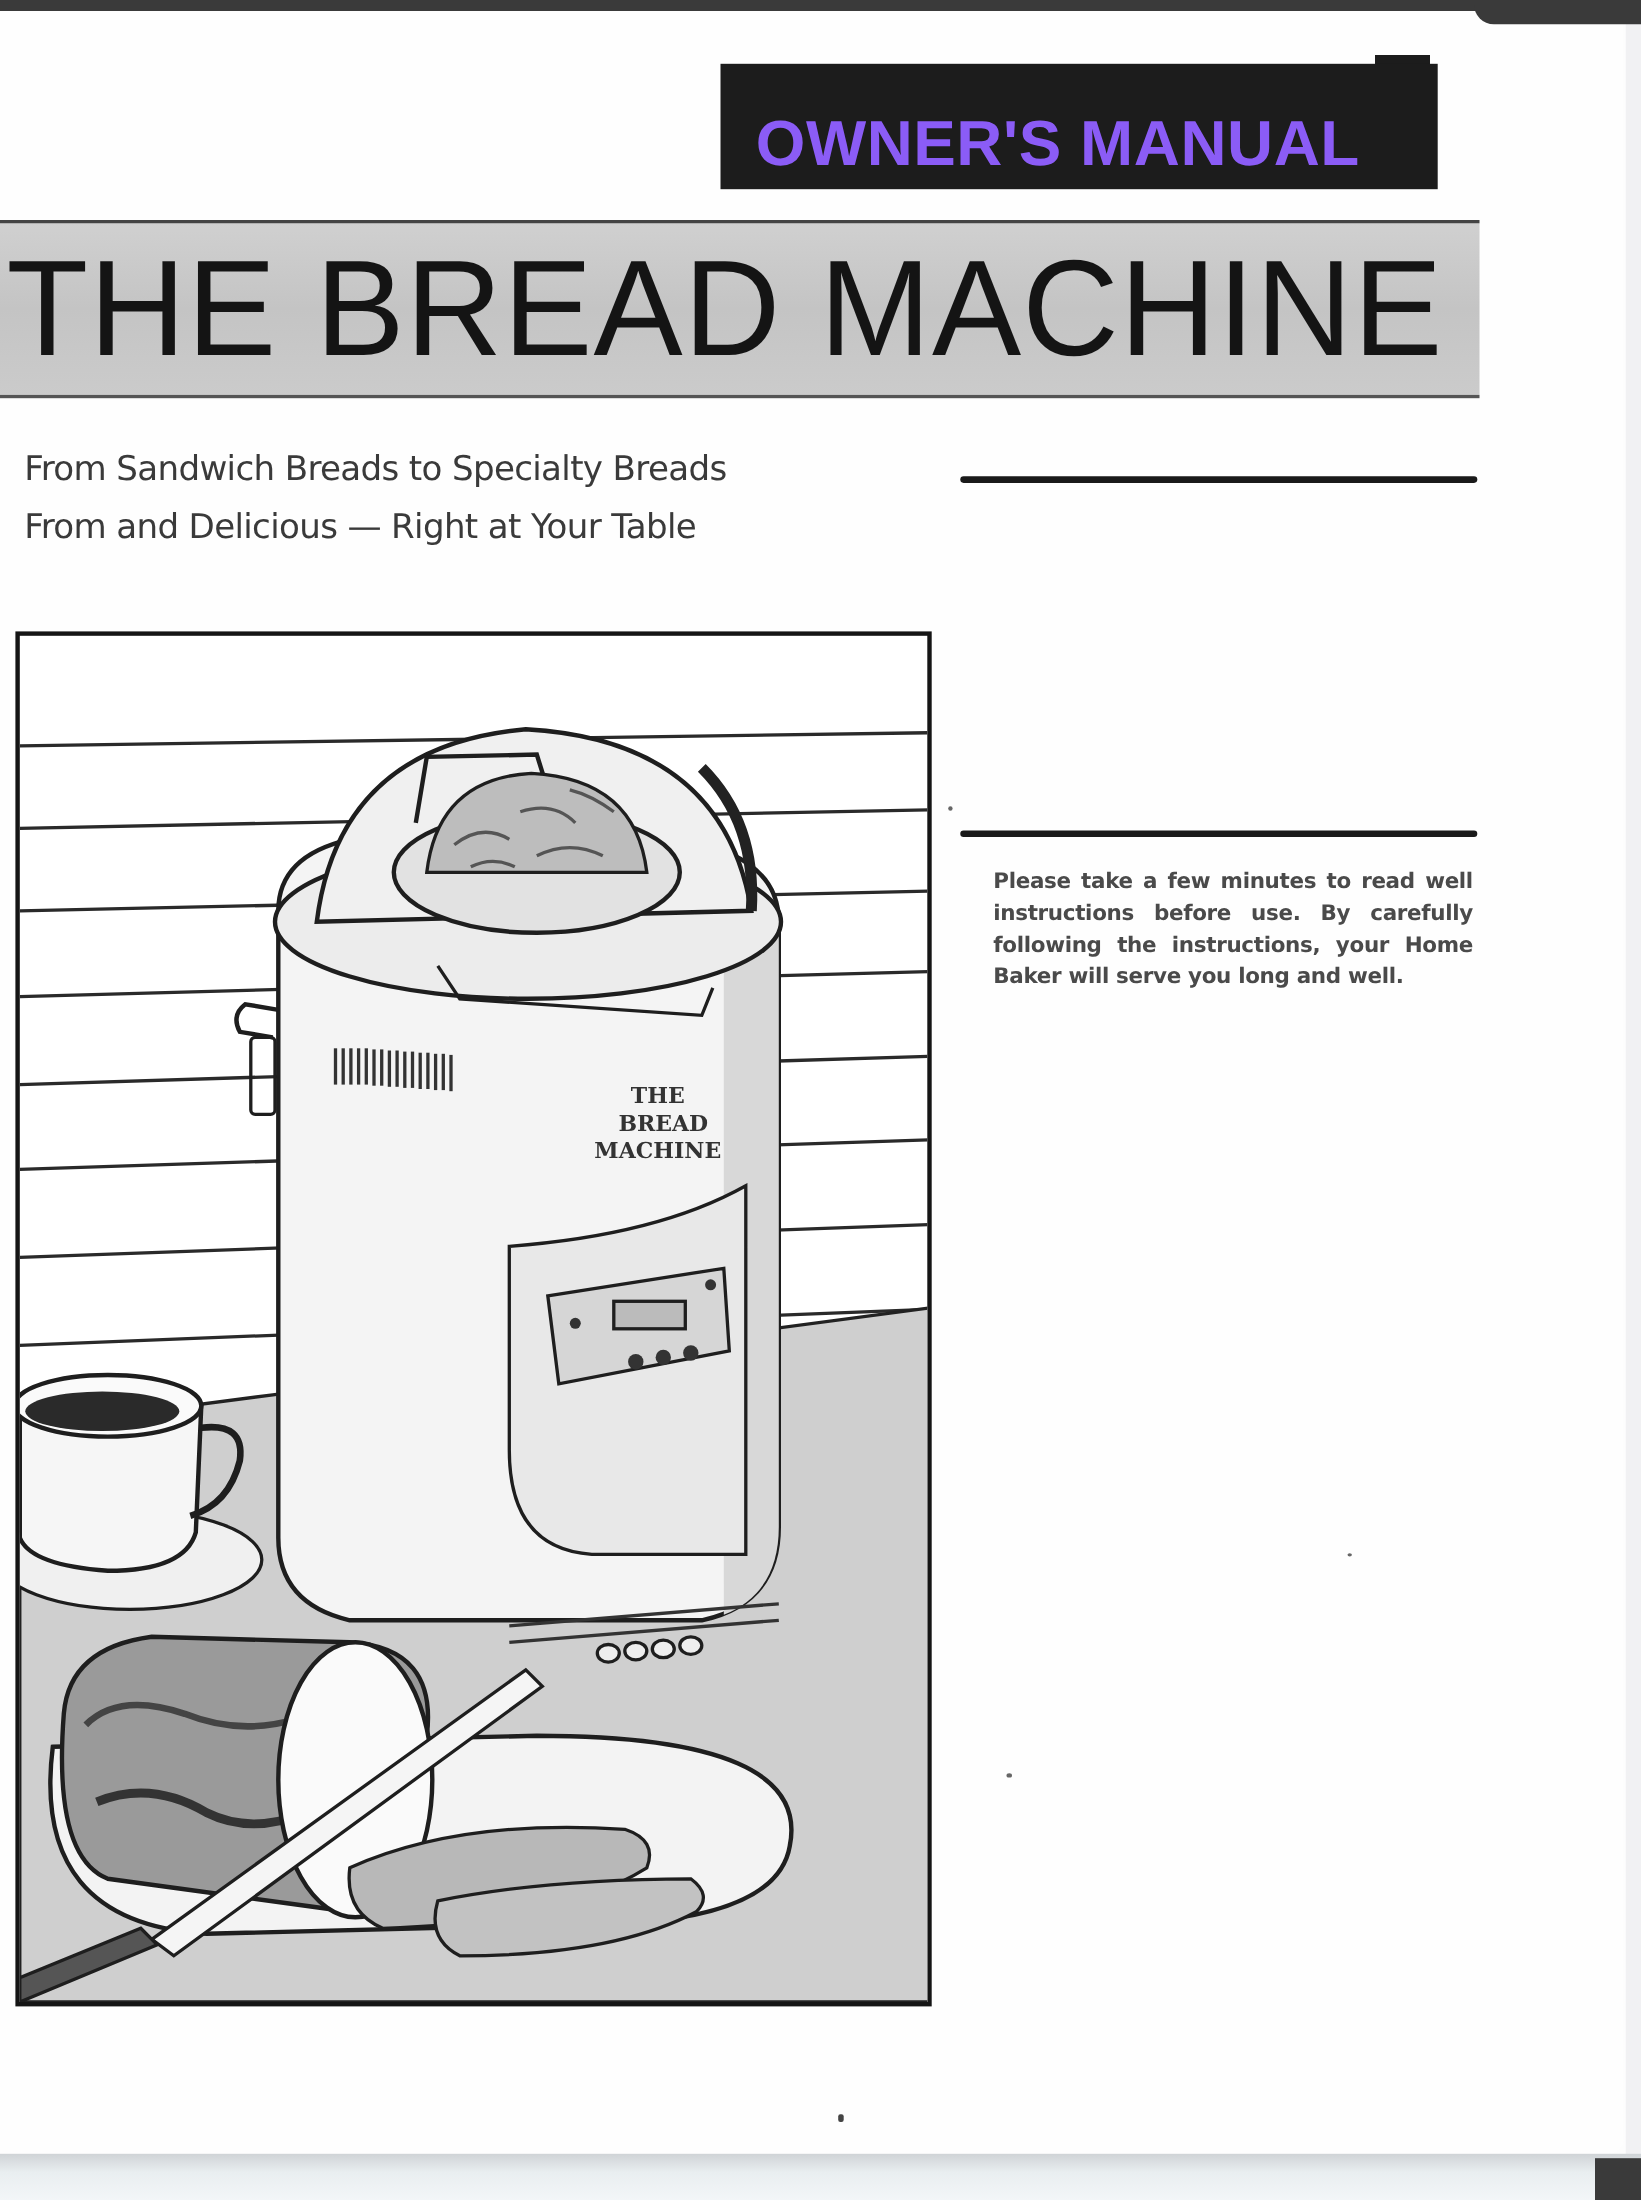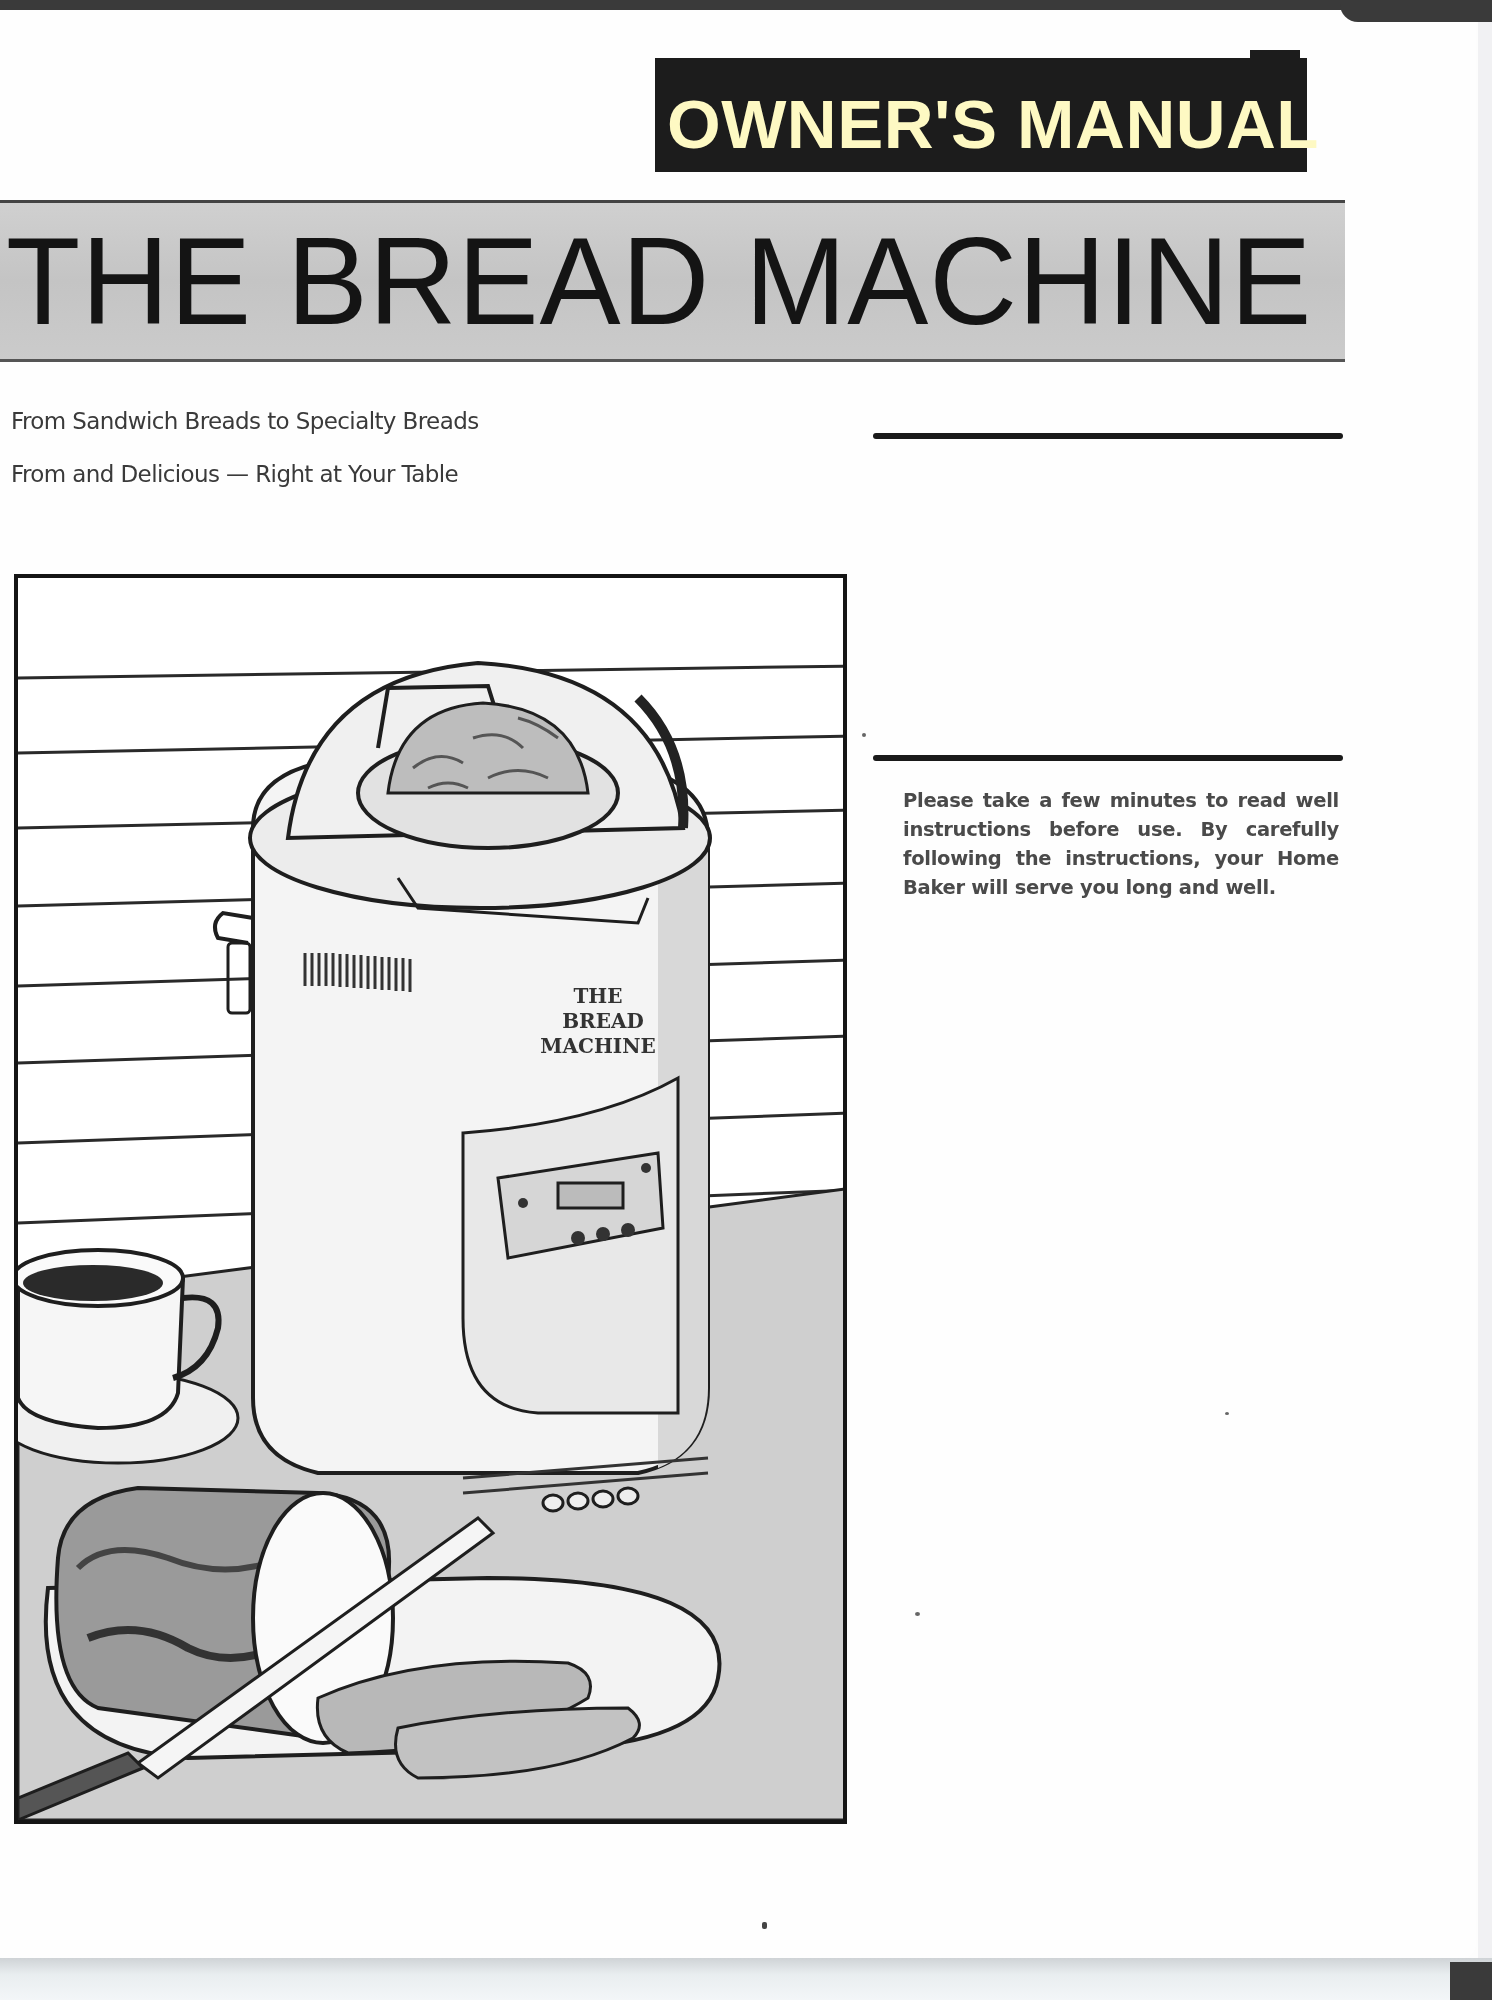--- a/index.html
+++ b/index.html
@@ -7,27 +7,27 @@
   body { position:relative; font-family:"Liberation Sans", sans-serif; color:#111; }
 
   .top-band { position:absolute; left:0; top:0; width:1492px; height:10px; background:#3a3a3a; }
   .top-band-right { position:absolute; left:1340px; top:0; width:152px; height:22px; background:#3a3a3a; border-bottom-left-radius:18px; }
   .page { position:absolute; left:0; top:8px; width:1476px; height:1950px; background:#fefefe; border-radius:0 0 14px 0; }
   .bottom-band { position:absolute; left:0; top:1958px; width:1492px; height:42px; background:linear-gradient(#cfd3d6,#e9eef0 40%, #f3f6f8); }
   .bottom-corner { position:absolute; left:1450px; top:1962px; width:42px; height:38px; background:#3a3a3a; }
   .right-edge { position:absolute; left:1478px; top:10px; width:14px; height:1950px; background:#f1f1f3; }
 
   .owner-box { position:absolute; left:655px; top:58px; width:652px; height:114px; background:#1c1c1c; }
-  .owner-box span { position:absolute; left:12px; bottom:8px; font-family:"Liberation Sans", sans-serif; font-weight:bold; font-size:69px; color:#fef9c3; letter-spacing:0.5px; white-space:nowrap; }
+  .owner-box span { position:absolute; left:32px; bottom:8px; font-family:"Liberation Sans", sans-serif; font-weight:bold; font-size:58px; color:#8b5cf6; letter-spacing:0.5px; white-space:nowrap; }
   .owner-notch { position:absolute; left:1250px; top:50px; width:50px; height:20px; background:#1c1c1c; }
 
   .title-band { position:absolute; left:0; top:170px; width:1345px; height:162px; background:linear-gradient(#d0d0d0,#c4c4c4 50%,#cbcbcb); border-top:3px solid #444; border-bottom:3px solid #555;margin-top:30px; }
   .title-band span { position:absolute; left:6px; top:16px; font-family:"Liberation Sans", sans-serif; font-size:124px; font-weight:normal; color:#141414; letter-spacing:1px; transform:scaleX(0.98); transform-origin:left; white-space:nowrap; line-height:1; }
 
-  .tagline { position:absolute; left:11px; font-family:"DejaVu Sans", sans-serif; font-size:23px; color:#3a3a3a; letter-spacing:-0.6px; white-space:nowrap; }
+  .tagline { position:absolute; left:22px; font-family:"DejaVu Sans", sans-serif; font-size:31px; color:#3a3a3a; letter-spacing:-0.6px; white-space:nowrap; }
   .tag1 { top:408px; }
   .tag2 { top:461px; }
 
   .rule { position:absolute; left:873px; width:470px; height:6px; background:#1a1a1a; border-radius:3px; }
   .rule1 { top:433px; }
   .rule2 { top:755px; }
 
   .notice { position:absolute; left:903px; top:786px; width:436px; font-family:"DejaVu Sans", sans-serif; font-weight:bold; font-size:19.5px; line-height:29px; color:#4a4a4a; text-align:justify; letter-spacing:-0.3px; }
 
   .illustration { position:absolute; left:14px; top:574px; width:833px; height:1250px; border:4px solid #151515; background:#fff; overflow:hidden; }

